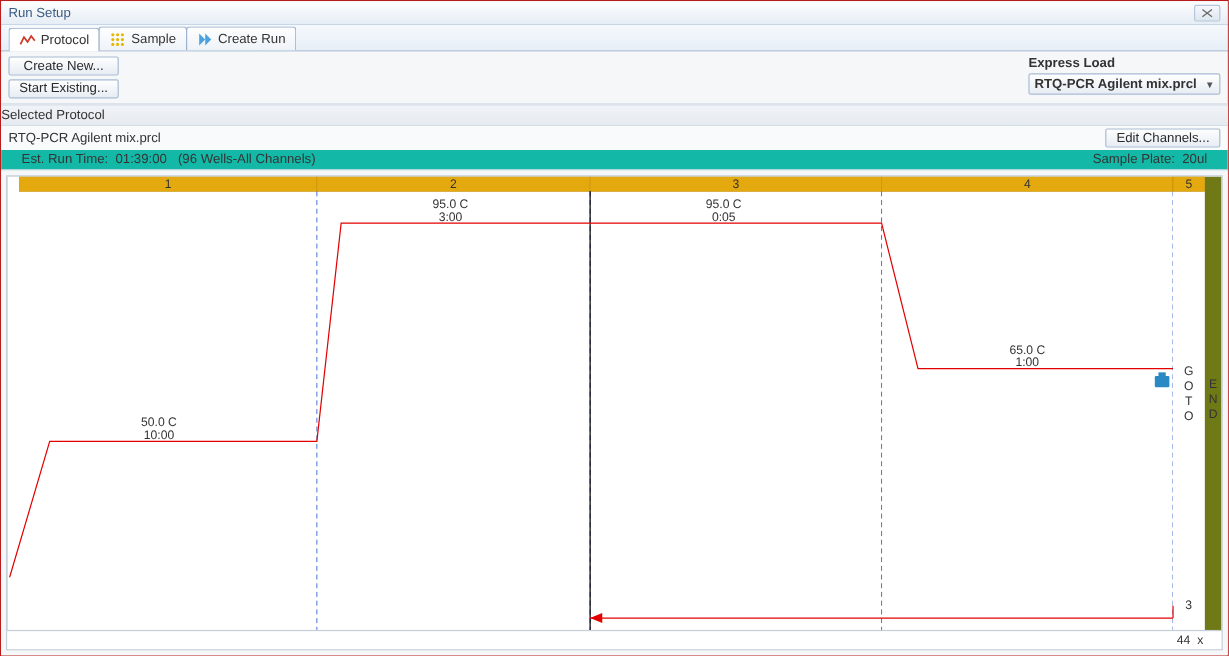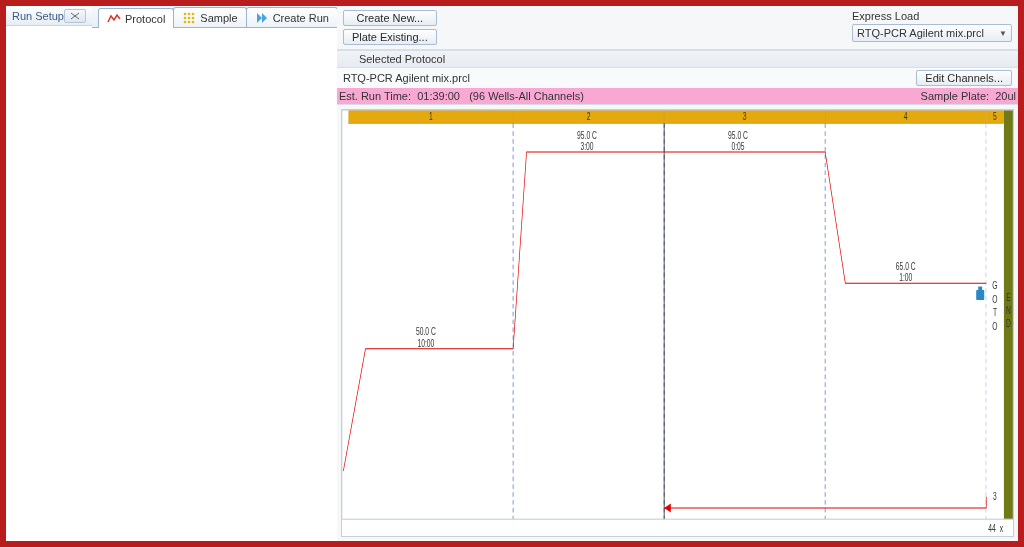--- a/index.html
+++ b/index.html
@@ -1,33 +1,33 @@
 <!DOCTYPE html>
 <html><head>
 <meta charset="utf-8">
 <style>
   * { box-sizing: border-box; margin: 0; padding: 0; font-family: "Segoe UI", Tahoma, sans-serif; font-size: 11px; color: #333; }
   body { background: #ebebeb; }
-  .window { width: 1024px; height: 547px; border: 6px solid #b91c1c; background: #fff; display: flex; flex-direction: row; position: relative; }
+  .window { width: 1024px; height: 547px; border: 1px solid #b91c1c; background: #fff; display: flex; flex-direction: column; position: relative; }
   .titlebar { height: 20px; background: linear-gradient(#fdfefe,#e6edf5); border-bottom:1px solid #c7d5e6; display:flex; align-items:center; padding:0 6px; justify-content:space-between; }
   .titlebar span { color:#3b5a82; }
   .close { width:22px; height:14px; border:1px solid #b6c6da; background:linear-gradient(#f6f8fb,#dde6f0); display:flex; align-items:center; justify-content:center; border-radius:2px; font-size:8px; color:#555; }
   .tabs { height:22px; display:flex; align-items:flex-end; padding-left:6px; gap:0; border-bottom:1px solid #9db2cc; background:linear-gradient(#f5f9fd,#e7eef7); }
   .tab { height:20px; padding:0 8px; display:flex; align-items:center; gap:4px; border:1px solid #9db2cc; border-bottom:none; background:linear-gradient(#fefefe,#eef3f9); border-radius:3px 3px 0 0; margin-right:-1px; color:#2a2a2a; }
   .tab.active { background:#fff; position:relative; top:1px; z-index:2; }
   .panel { flex:1; display:flex; flex-direction:column; background:#f5f7f9; }
   .toolbar { padding:4px 6px; display:flex; gap:6px; align-items:flex-start; justify-content:space-between; border-bottom:1px solid #d6dee8; }
   .toolbar-left { display:flex; flex-direction:column; gap:3px; }
   .btn { height:16px; min-width:80px; padding:0 8px; border:1px solid #a9bcd3; background:linear-gradient(#fefefe,#e7edf4); border-radius:2px; display:inline-flex; align-items:center; justify-content:center; color:#2a2a2a; }
-  .right-block { display:flex; flex-direction:column; gap:2px; align-items:flex-start; }
+  .right-block { display:flex; flex-direction:column; gap:2px; align-items:flex-start;font-weight:bold; }
   .select { height:18px; min-width:160px; border:1px solid #a9bcd3; background:linear-gradient(#fefefe,#e7edf4); display:flex; align-items:center; justify-content:space-between; padding:0 4px; border-radius:2px; }
   .select .arrow { font-size:8px; color:#555; }
-  .section-label { background:linear-gradient(#f0f3f7,#e6ebf1); border-top:1px solid #d6dee8; border-bottom:1px solid #d6dee8; padding:2px 22px; color:#333; }
+  .section-label { background:linear-gradient(#f0f3f7,#e6ebf1); border-top:1px solid #d6dee8; border-bottom:1px solid #d6dee8; padding:2px 0; color:#333; }
   .protocol-row { display:flex; justify-content:space-between; align-items:center; padding:2px 6px; background:#f8fafb; }
-  .preview-row { display:flex; justify-content:space-between; padding:2px 2px; background:#f9a8d4; border-bottom:1px solid #d6dee8; }
+  .preview-row { display:flex; justify-content:space-between; padding:2px 17px; background:#14b8a6; border-bottom:1px solid #d6dee8; }
   .chart-wrap { flex:1; padding:4px; background:#f5f7f9; display:flex; flex-direction:column; }
   .chart { flex:1; background:#fff; border:1px solid #c6cfd8; position:relative; }
   svg text { font-size:10px; fill:#333; }
   .tabicon { display:inline-block; width:14px; height:14px; }
 </style>
 </head>
 <body>
 
 <div class="window">
 
@@ -73,21 +73,21 @@
           </svg>
       </span>
       <span>Create Run</span>
     </div>
   </div>
 
   <div class="panel">
     <div class="toolbar">
       <div class="toolbar-left">
         <button class="btn">Create New...</button>
-        <button class="btn">Plate Existing...</button>
+        <button class="btn">Start Existing...</button>
       </div>
       <div class="right-block">
         <span>Express Load</span>
         <div class="select">
           <span>RTQ-PCR Agilent mix.prcl</span>
           <span class="arrow">▼</span>
         </div>
       </div>
     </div>
 

